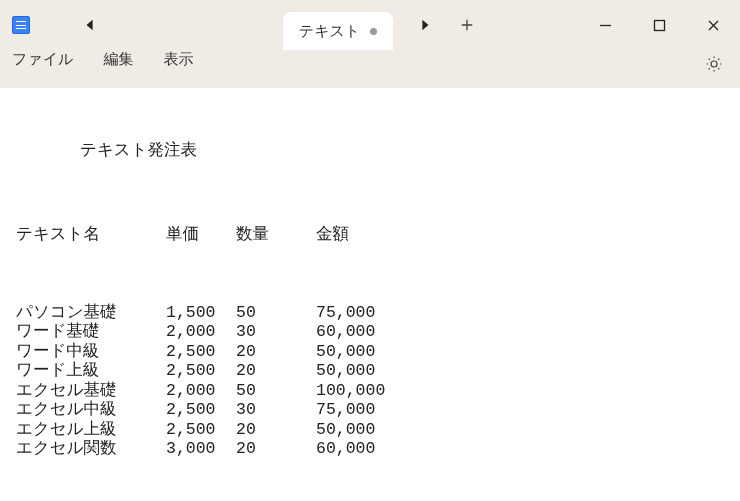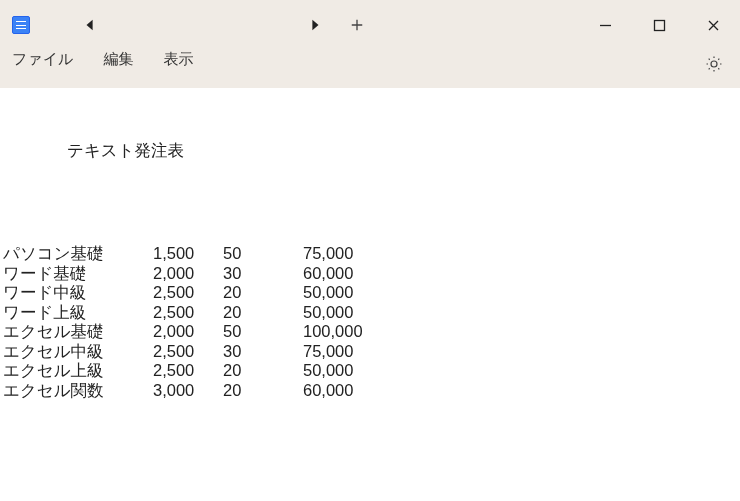--- a/index.html
+++ b/index.html
@@ -97,26 +97,26 @@
     width: 28px; height: 28px;
     display: flex; align-items: center; justify-content: center;
     cursor: pointer;
   }
   .menubar .settings svg { width: 18px; height: 18px; }
 
   
   .doc {
     background: #fff;
     height: calc(501px - 50px - 38px);
-    padding: 14px 3px;
+    padding: 14px 16px;
     font-size: 16.5px;
     line-height: 1.18;
     color: #222;
     white-space: pre;
-    font-family: Liberation Sans, sans-serif;
+    font-family: Liberation Mono, monospace;
   }
   .doc .title { margin-left: 64px; margin-bottom: 6px; }
   .row { display: flex; }
   .c1 { width: 150px; }
   .c2 { width: 70px; text-align: left; }
   .c3 { width: 80px; text-align: left; }
   .c4 { width: 100px; text-align: left; }
 </style>
 </head>
 <body>
@@ -125,20 +125,24 @@
   <div class="app-icon"></div>
 
   <button class="navbtn" style="margin-left:28px;">
     <svg viewBox="0 0 16 16">
         <path d="M11 2 L4 8 L11 14 Z" fill="#222"></path>
       </svg>
   </button>
 
   <div class="spacer-left"></div>
 
+  <div class="tab">
+    <span>テキスト</span>
+    <span class="dirty-dot"></span>
+  </div>
 
   <button class="navbtn" style="margin-left:14px;">
     <svg viewBox="0 0 16 16">
         <path d="M5 2 L12 8 L5 14 Z" fill="#222"></path>
       </svg>
   </button>
 
   <button class="navbtn" style="margin-left:6px;">
     <svg viewBox="0 0 16 16">
         <path d="M8 2v12M2 8h12" stroke="#444" stroke-width="1.5" fill="none"></path>
@@ -172,20 +176,26 @@
     <svg viewBox="0 0 24 24">
       <path fill="none" stroke="#444" stroke-width="1.6" d="M12 8a4 4 0 100 8 4 4 0 000-8z"></path>
       <path fill="none" stroke="#444" stroke-width="1.6" d="M12 2v2M12 20v2M4.9 4.9l1.4 1.4M17.7 17.7l1.4 1.4M2 12h2M20 12h2M4.9 19.1l1.4-1.4M17.7 6.3l1.4-1.4"></path>
     </svg>
   </div>
 </div>
 
 <div class="doc">
   <div class="title">テキスト発注表</div>
 
+  <div class="row">
+    <span class="c1">テキスト名</span>
+    <span class="c2">単価</span>
+    <span class="c3">数量</span>
+    <span class="c4">金額</span>
+  </div>
 
   <div id="rows-mount"><div class="row"><span class="c1">パソコン基礎</span><span class="c2">1,500</span><span class="c3">50</span><span class="c4">75,000</span></div><div class="row"><span class="c1">ワード基礎</span><span class="c2">2,000</span><span class="c3">30</span><span class="c4">60,000</span></div><div class="row"><span class="c1">ワード中級</span><span class="c2">2,500</span><span class="c3">20</span><span class="c4">50,000</span></div><div class="row"><span class="c1">ワード上級</span><span class="c2">2,500</span><span class="c3">20</span><span class="c4">50,000</span></div><div class="row"><span class="c1">エクセル基礎</span><span class="c2">2,000</span><span class="c3">50</span><span class="c4">100,000</span></div><div class="row"><span class="c1">エクセル中級</span><span class="c2">2,500</span><span class="c3">30</span><span class="c4">75,000</span></div><div class="row"><span class="c1">エクセル上級</span><span class="c2">2,500</span><span class="c3">20</span><span class="c4">50,000</span></div><div class="row"><span class="c1">エクセル関数</span><span class="c2">3,000</span><span class="c3">20</span><span class="c4">60,000</span></div></div>
 
   
   
   
 
   
 
   

